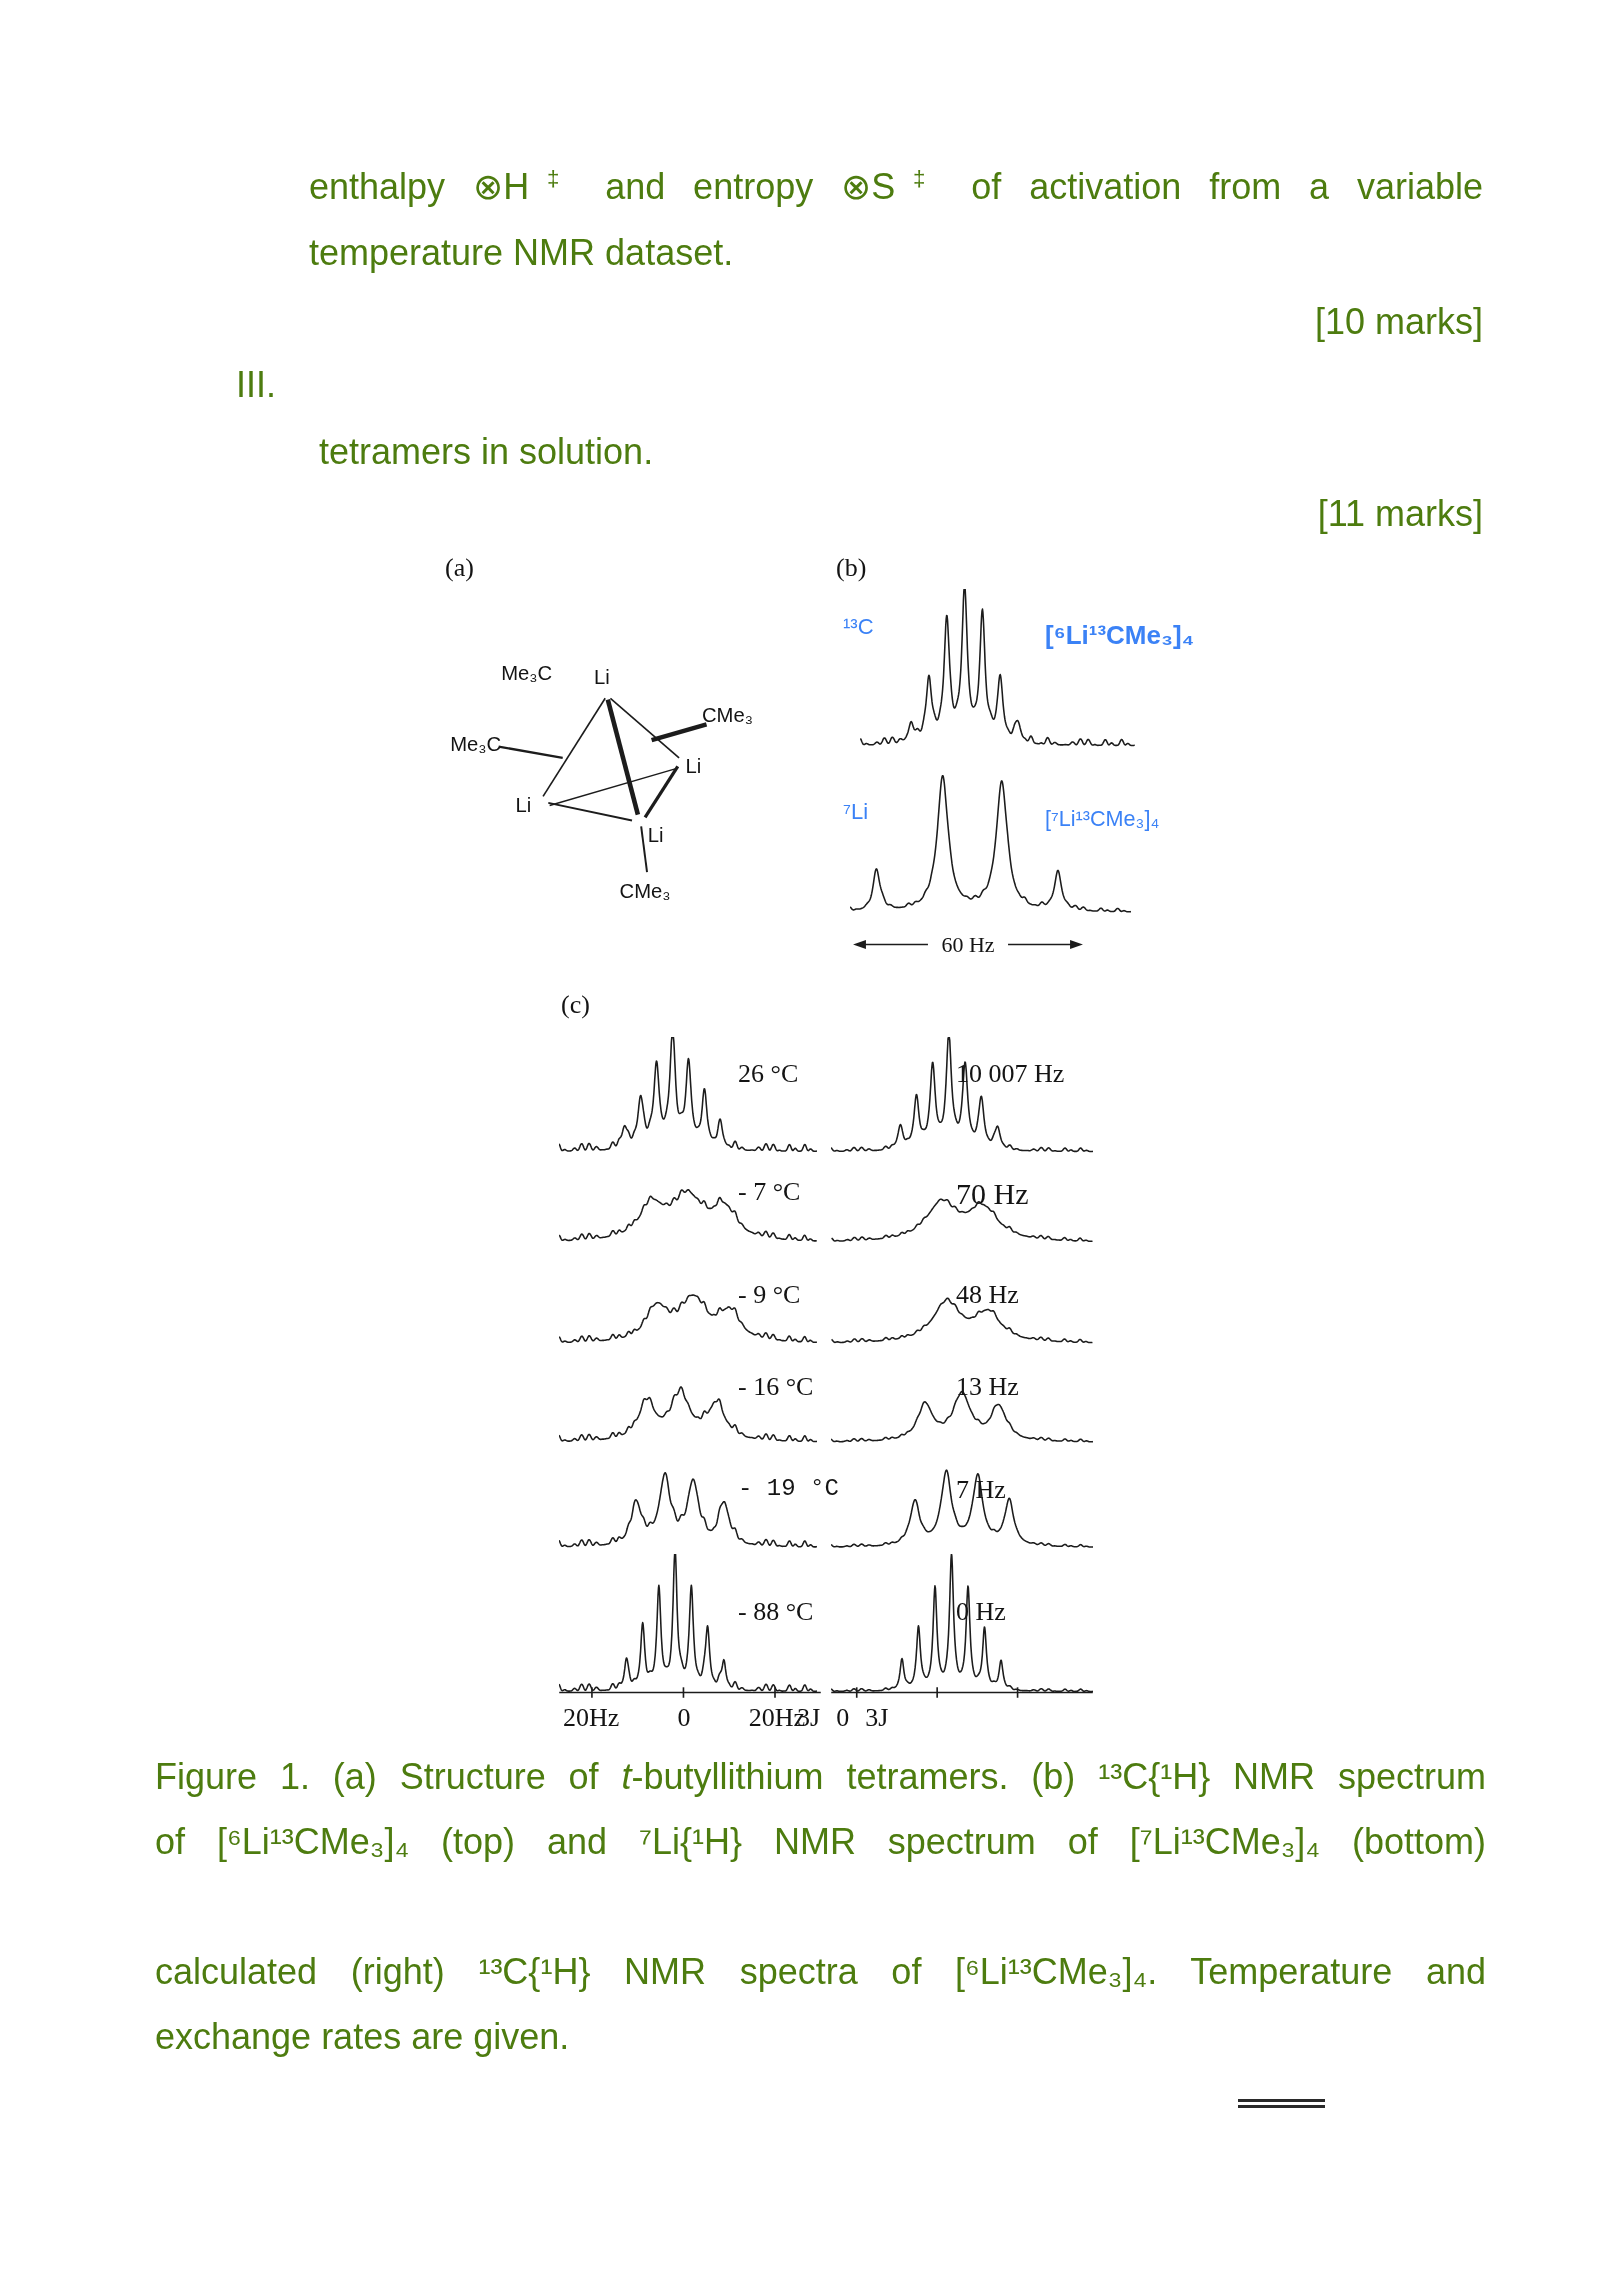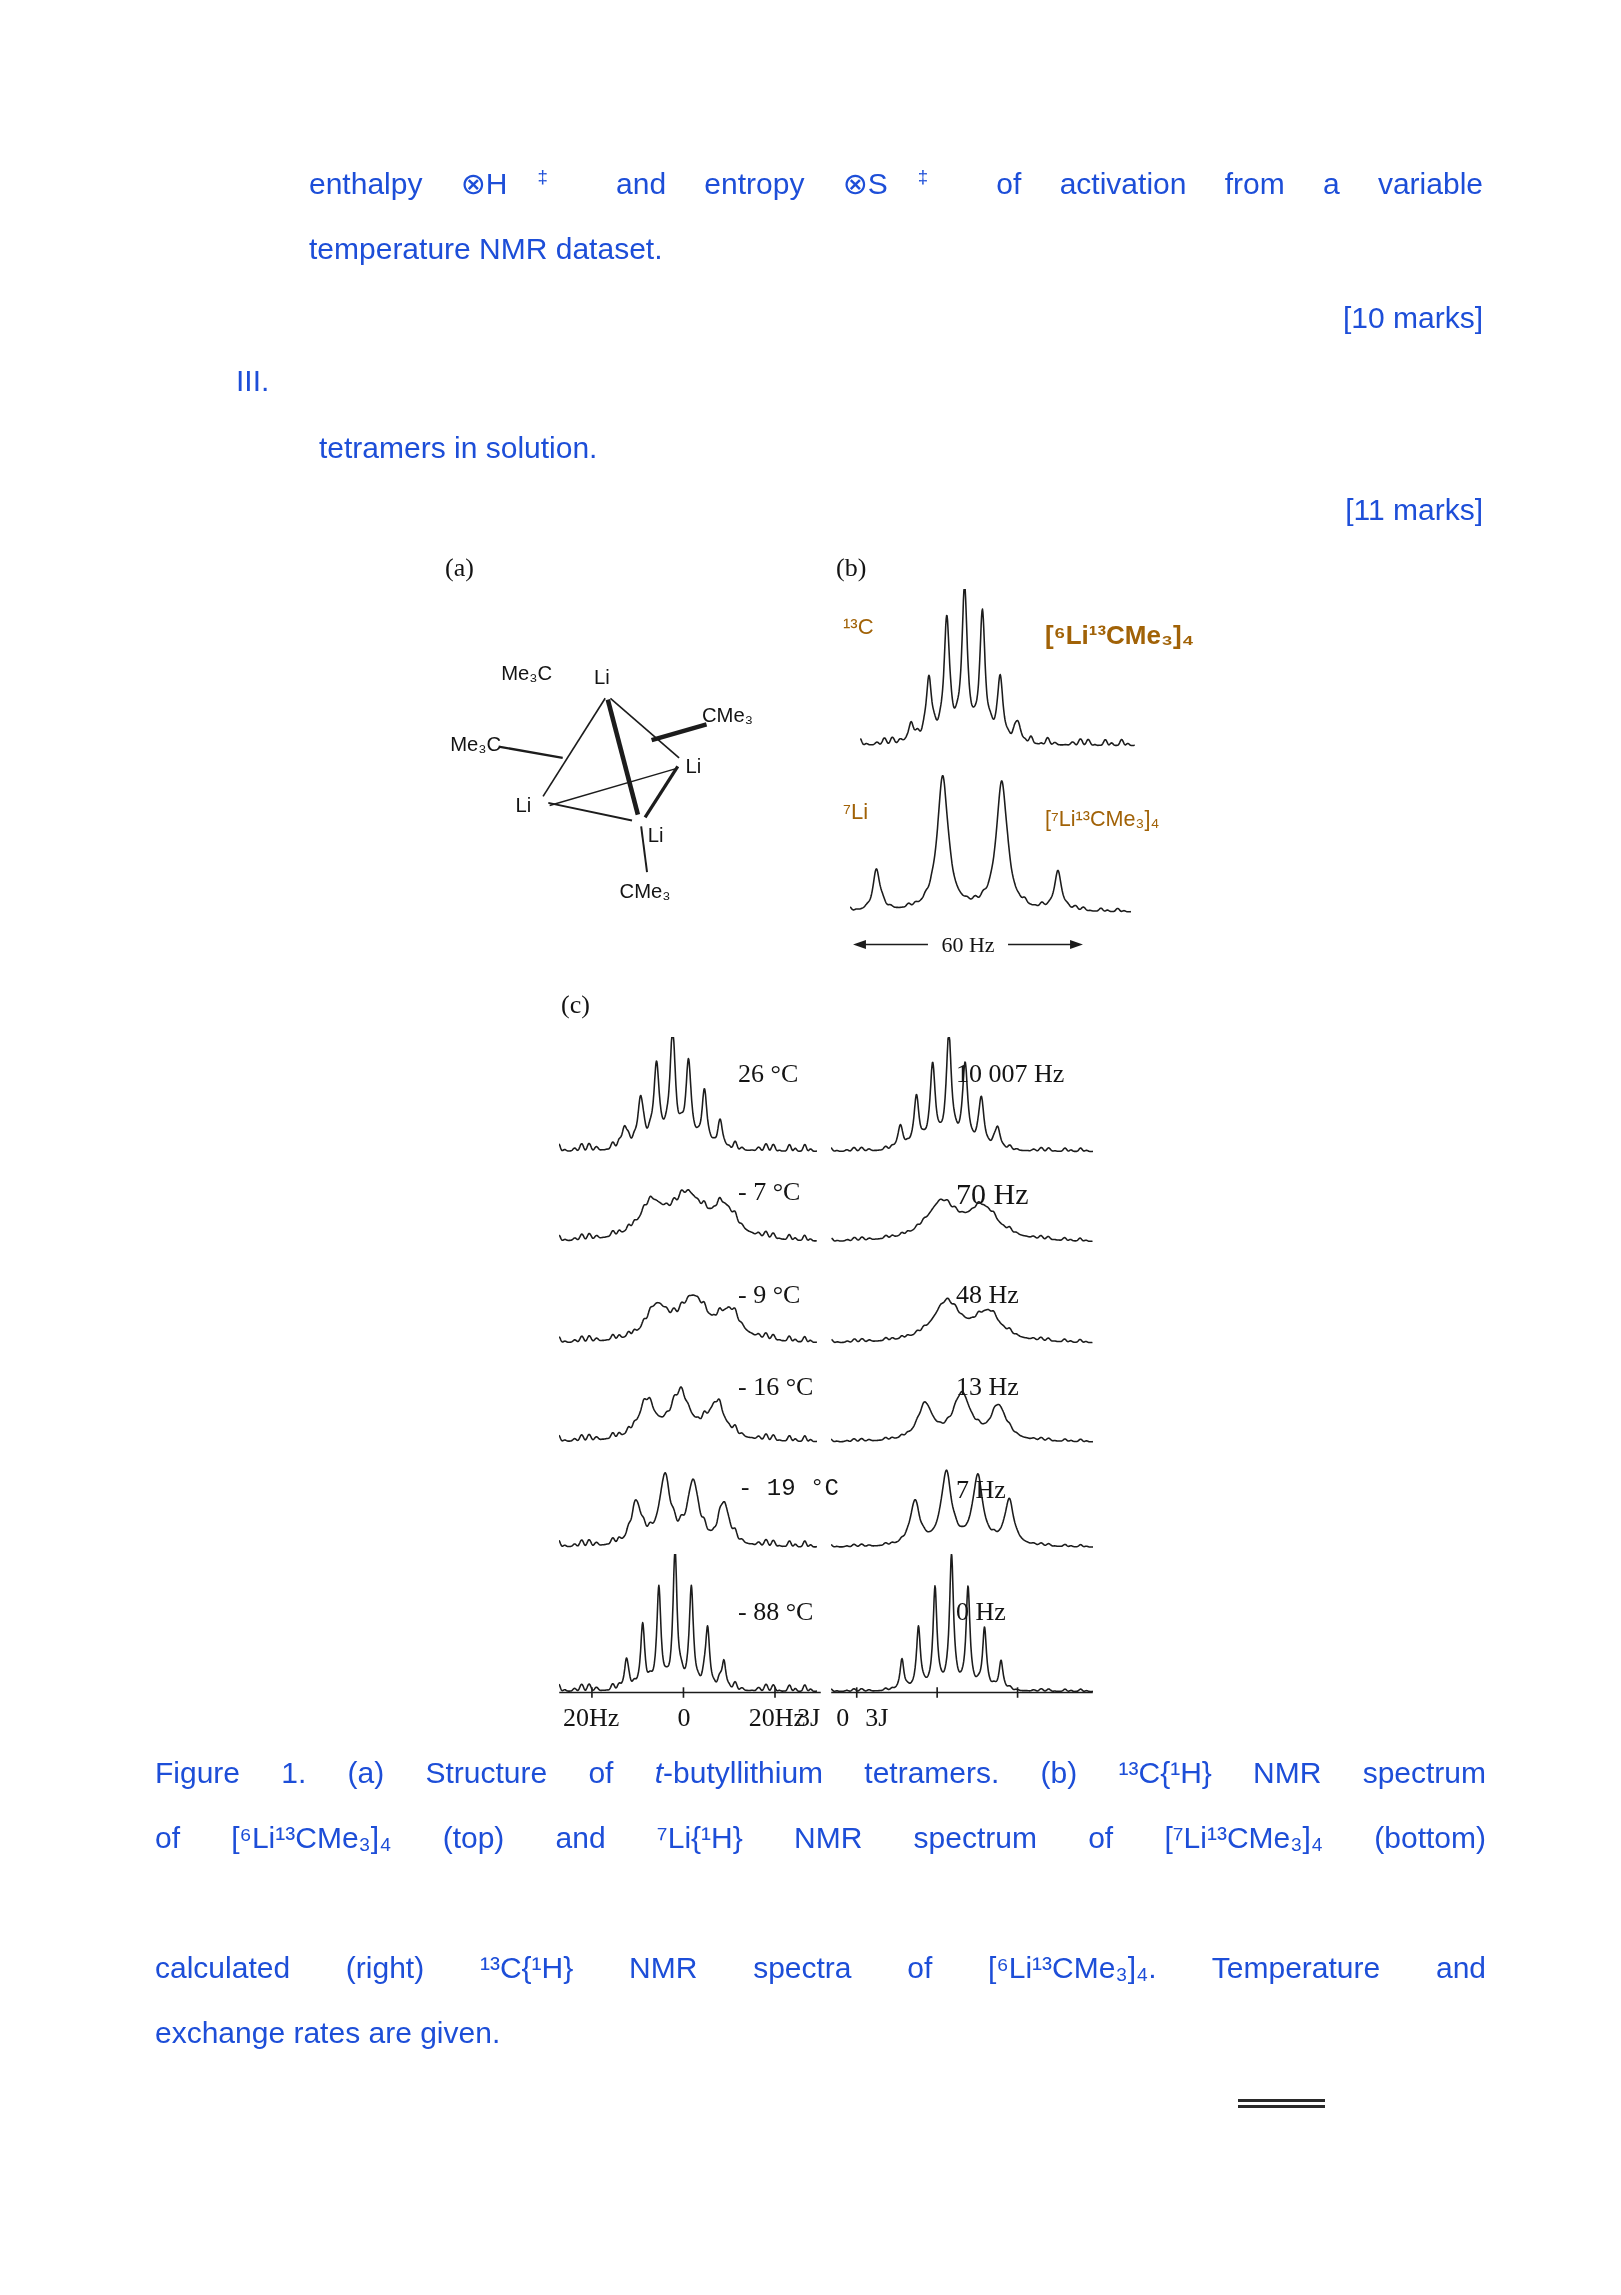--- a/index.html
+++ b/index.html
@@ -1,23 +1,23 @@
 <!DOCTYPE html>
 <html style="font-size:10.5px"><head>
 <meta charset="utf-8">
 <style>
   html,body{margin:0;padding:0;background:#ffffff;}
   .page{position:relative;width:1622px;height:2295px;background:#ffffff;overflow:hidden;
         font-family:"Liberation Sans","DejaVu Sans",sans-serif;color:#141414;}
   .abs{position:absolute;}
-  .body-text{font-family:"Liberation Sans","DejaVu Sans",sans-serif;font-size:30px;color:#1d4ed8;white-space:nowrap;}
+  .body-text{font-family:"Liberation Sans","DejaVu Sans",sans-serif;font-size:36px;color:#4d7c0f;white-space:nowrap;}
   .jline{text-align:justify;text-align-last:justify;white-space:normal;}
   .rightline{text-align:right;white-space:normal;}
   .fig-serif{font-family:"Liberation Serif","DejaVu Serif",serif;color:#141414;white-space:nowrap;}
-  .fig-sans{font-family:"Liberation Sans","DejaVu Sans",sans-serif;color:#a16207;white-space:nowrap;}
+  .fig-sans{font-family:"Liberation Sans","DejaVu Sans",sans-serif;color:#3b82f6;white-space:nowrap;}
   sup{font-size:62%;line-height:0;vertical-align:super;}
   .endmark{width:87px;height:3.3px;border-top:3.3px solid #2a2a2a;border-bottom:3.3px solid #2a2a2a;}
   svg{display:block;}
 </style>
 </head>
 <body>
 
 <div class="page">
 
   <div class="abs body-text jline" style="left:309px;top:166px;width:1174px;"><span>enthalpy ⊗H</span><sup>‡</sup><span> and entropy ⊗S</span><sup>‡</sup><span> of activation from a variable</span></div>

